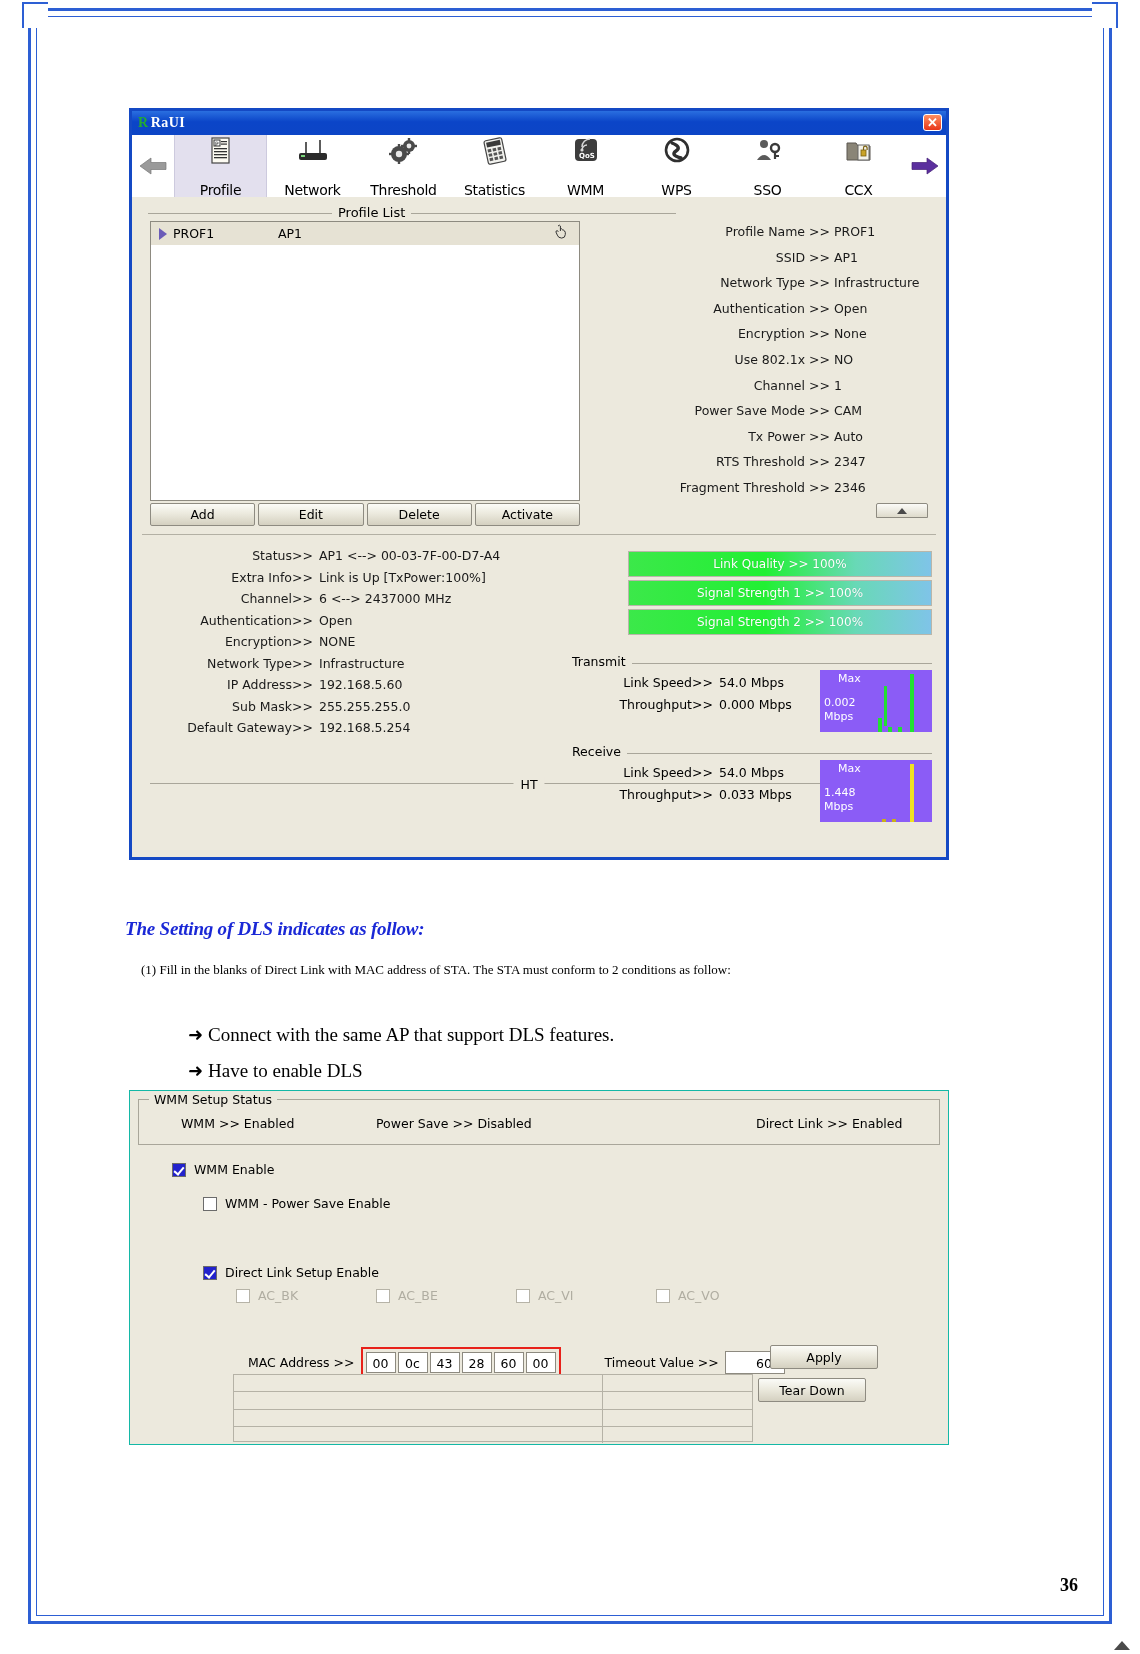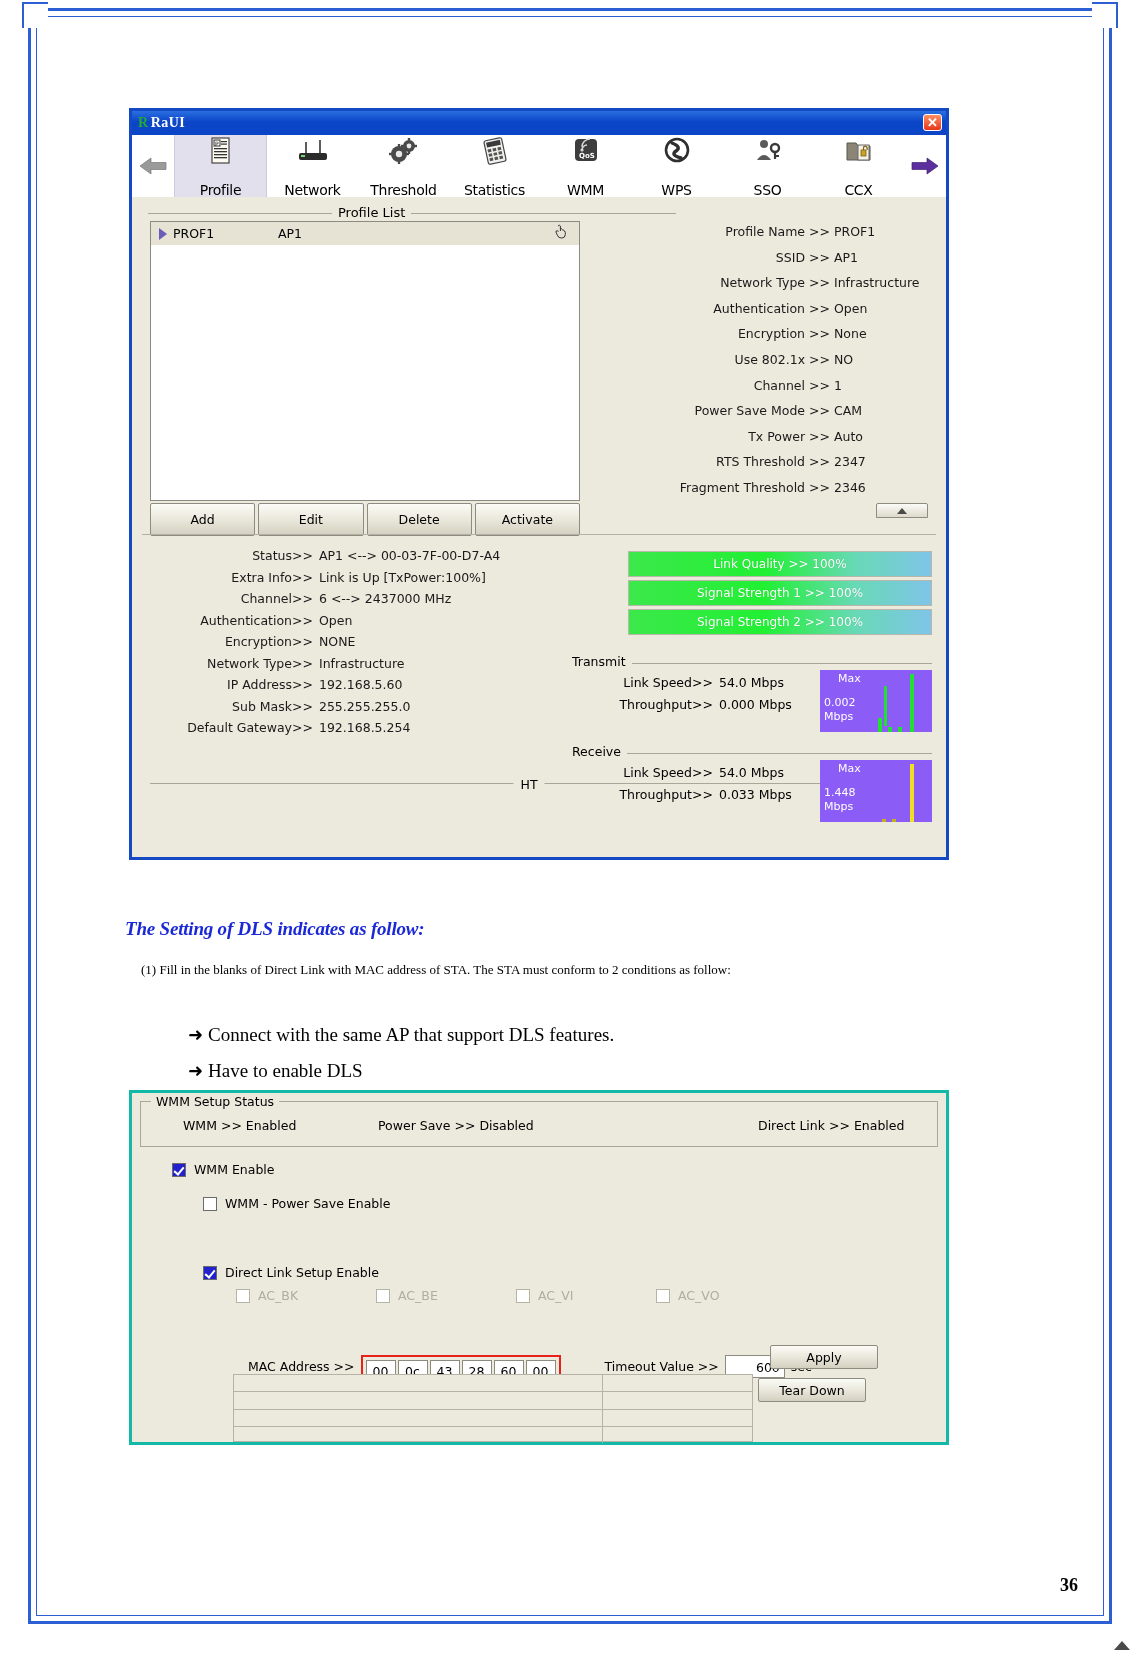--- a/index.html
+++ b/index.html
@@ -187,21 +187,21 @@
   .row-icon { width: 20px; text-align: center; }
 
   .btn-row {
     position: absolute;
     left: 8px; top: 300px;
     width: 430px;
     display: flex;
   }
   .btn {
     flex: 1;
-    height: 33px;
+    height: 23px;
     margin-right: 3px;
     background: linear-gradient(to bottom, #fbfbf7 0%, #eceade 45%, #d4d0c0 100%);
     border: 1px solid #8e8b81;
     border-radius: 2px;
     font-size: 12.5px;
     font-family: "DejaVu Sans", sans-serif;
     color: #000;
     cursor: pointer;
     display: flex; align-items: center; justify-content: center;
     box-sizing: border-box;
@@ -398,21 +398,21 @@
     font-size: 18px;
     margin-right: 5px;
   }
 
   
   .wmm-panel {
     position: absolute;
     left: 129px; top: 1090px;
     width: 820px; height: 355px;
     background: #ece9dd;
-    border: 3px solid #14b8a6;
+    border: 1px solid #14b8a6;
     box-sizing: border-box;
   }
   .wmm-status-box {
     position: absolute;
     left: 8px; top: 8px; right: 8px;
     height: 46px;
     border: 1px solid #a9a69a;
     box-sizing: border-box;
   }
   .wmm-status-legend {
@@ -486,21 +486,20 @@
     left: 248px; top: 1347px;
     display: flex;
     align-items: center;
   }
   .mac-label { font-size: 12.5px; font-family: "DejaVu Sans", sans-serif; margin-right: 6px; }
   .mac-box {
     border: 2px solid #e8211a;
     padding: 3px 3px;
     display: flex;
     background: #ece9dd;
-    margin-top: 8px;
   }
   .mac-cell {
     width: 30px; height: 21px;
     background: #ffffff;
     border: 1px solid #8d8a80;
     margin-right: 2px;
     font-size: 12.5px;
     font-family: "DejaVu Sans", sans-serif;
     text-align: center;
     line-height: 21px;

